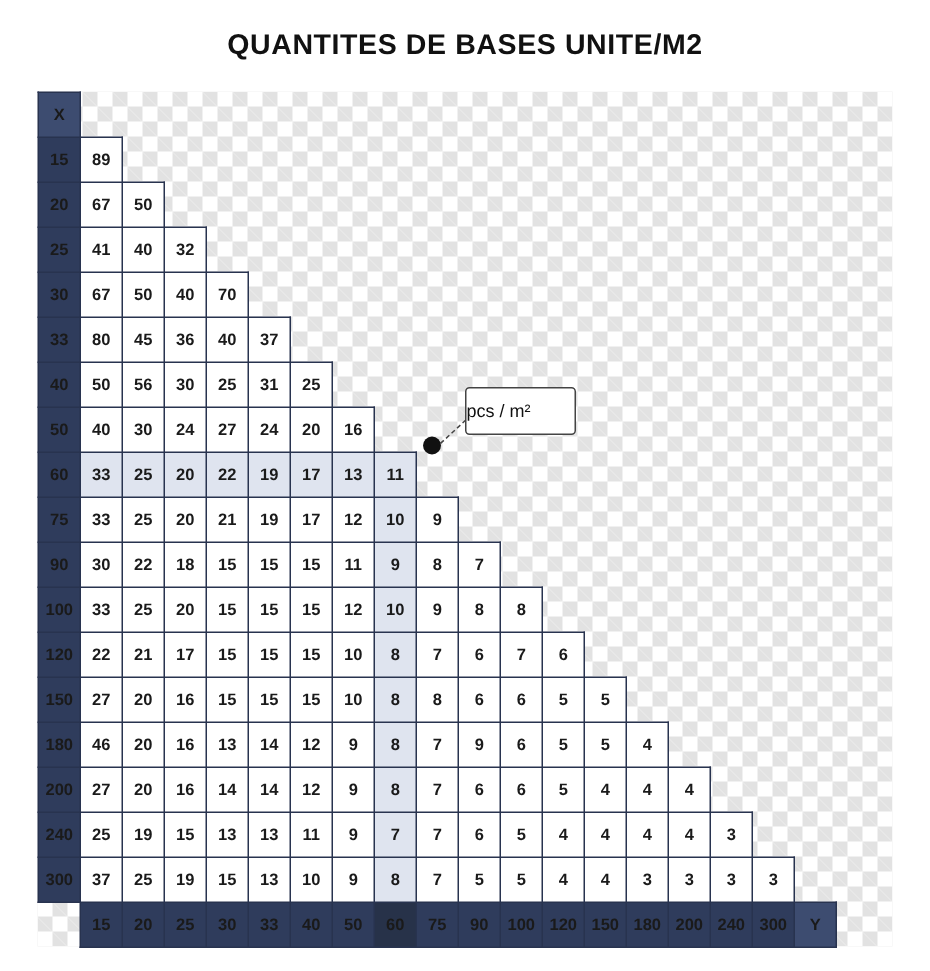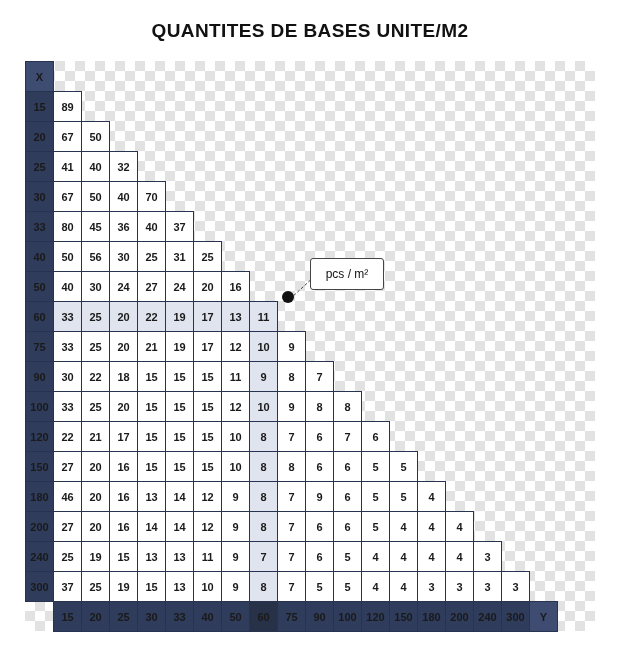--- a/index.html
+++ b/index.html
@@ -90,21 +90,20 @@
     top: 258px;
     width: 72px;
     height: 30px;
     background: #ffffff;
     border: 1px solid #444444;
     border-radius: 3px;
     font-size: 12px;
     color: #111111;
     display: flex;
     align-items: center;
-    justify-content: center;
     z-index: 5;
   }
   #callout-line {
     position: absolute;
     left: 288px;
     top: 273px;
     width: 30px;
     height: 28px;
     z-index: 4;
     pointer-events: none;

